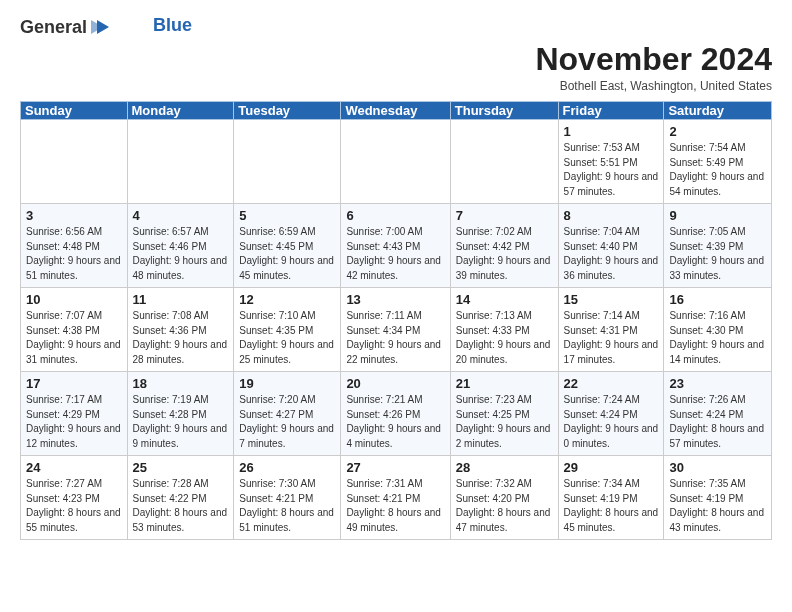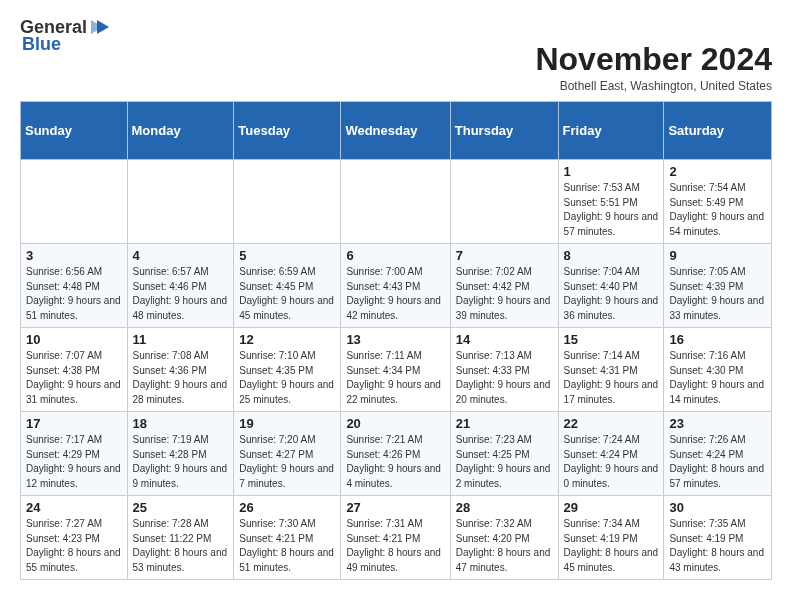--- a/index.html
+++ b/index.html
@@ -11,22 +11,22 @@
       padding: 16px 20px;
     }
     .header-top {
       display: flex;
       align-items: flex-start;
       justify-content: space-between;
       margin-bottom: 4px;
     }
     .logo {
       display: flex;
-      flex-direction: column;
-      align-items: flex-start;
+      align-items: center;
+      gap: 40px;
     }
     .logo-row {
       display: flex;
       align-items: center;
       gap: 2px;
     }
     .title-block {
       text-align: right;
       margin-top: 26px;
     }
@@ -44,21 +44,21 @@
     .calendar {
       width: 100%;
       border-collapse: collapse;
       margin-top: 8px;
     }
     .calendar th {
       background: #2566b0;
       color: #fff;
       font-size: 13px;
       font-weight: bold;
-      padding: 21px 4px;
+      padding: 1px 4px;
       text-align: left;
       border: 1px solid #aac4e0;
     }
     .calendar td {
       border: 1px solid #ccc;
       vertical-align: top;
       padding: 4px 5px;
       width: 113px;
       min-height: 80px;
       font-size: 11px;
@@ -271,21 +271,21 @@
       <tr>
         <td>
           <span class="day-number">24</span>
           <div class="day-info" style="white-space: pre-line;">Sunrise: 7:27 AM
 Sunset: 4:23 PM
 Daylight: 8 hours and 55 minutes.</div>
         </td>
         <td>
           <span class="day-number">25</span>
           <div class="day-info" style="white-space: pre-line;">Sunrise: 7:28 AM
-Sunset: 11:22 PM
+Sunset: 4:22 PM
 Daylight: 8 hours and 53 minutes.</div>
         </td>
         <td>
           <span class="day-number">26</span>
           <div class="day-info" style="white-space: pre-line;">Sunrise: 7:30 AM
 Sunset: 4:21 PM
 Daylight: 8 hours and 51 minutes.</div>
         </td>
         <td>
           <span class="day-number">27</span>

